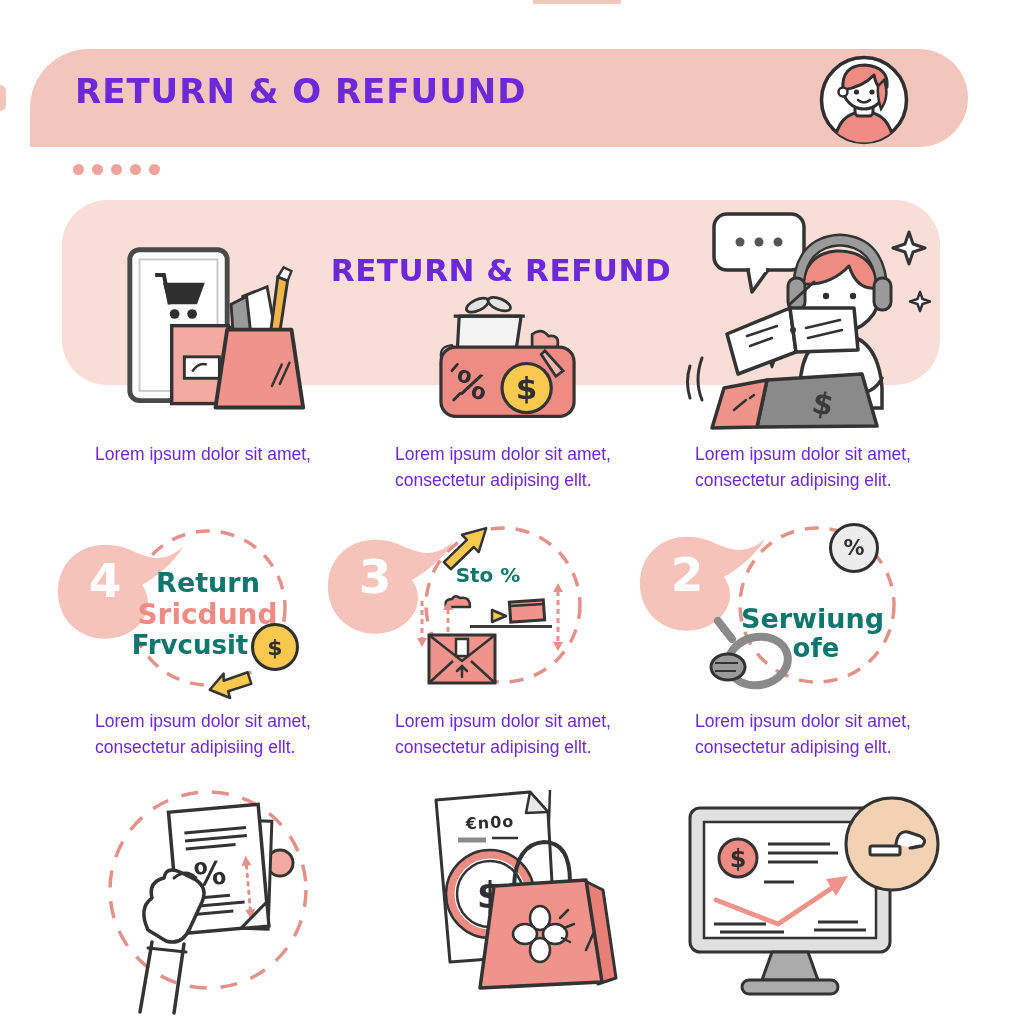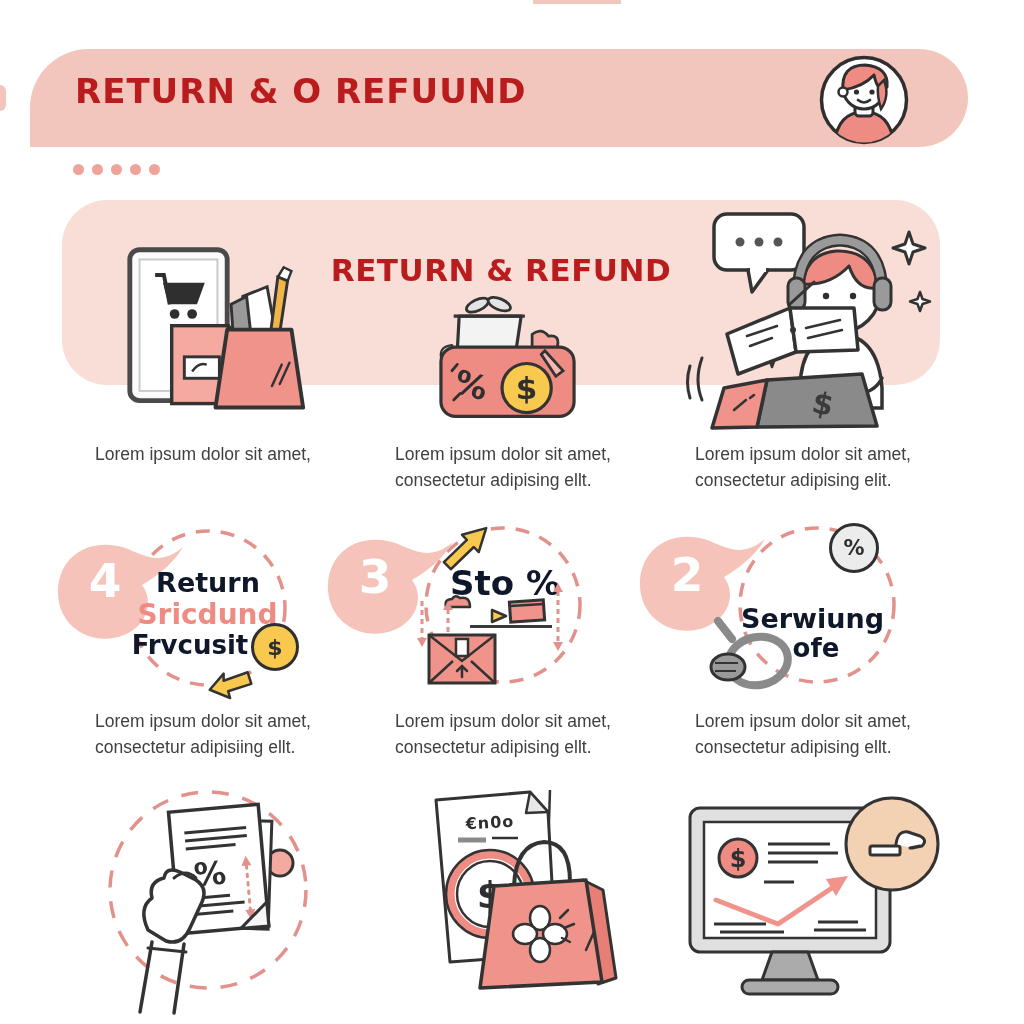--- a/index.html
+++ b/index.html
@@ -1,29 +1,29 @@
 <!DOCTYPE html>
 <html><head>
 <meta charset="utf-8">
 <style>
   html,body{margin:0;padding:0;background:#fff;}
   .canvas{position:relative;width:1024px;height:1024px;background:#ffffff;overflow:hidden;
           font-family:"Liberation Sans",sans-serif;}
   .abs{position:absolute;}
-  .display{font-family:"DejaVu Sans",sans-serif;font-weight:800;color:#b91c1c;}
+  .display{font-family:"DejaVu Sans",sans-serif;font-weight:800;color:#6d28d9;}
   .headerbar{background:#f3c6bd;border-radius:60px 50px 50px 0;}
   .header-title{font-size:34px;letter-spacing:1px;}
   .avatar{background:transparent;}
   .dotrow{display:flex;gap:8px;}
   .dot{width:11px;height:11px;border-radius:50%;background:#efa39b;display:inline-block;}
   .heropanel{background:#f8ded6;border-radius:45px;}
   .hero-title{font-size:31px;letter-spacing:.5px;text-align:center;}
-  .caption{font-size:17.5px;line-height:1.5;color:#404040;}
+  .caption{font-size:17.5px;line-height:1.5;color:#6d28d9;}
   .stepnum{font-family:"DejaVu Sans",sans-serif;font-weight:800;color:#ffffff;font-size:47px;text-align:center;}
-  .stepline{font-family:"DejaVu Sans",sans-serif;font-weight:800;text-align:center;color:#0f172a;}
+  .stepline{font-family:"DejaVu Sans",sans-serif;font-weight:800;text-align:center;color:#0f766e;}
   .pinktxt{color:#ee8c84;}
   .coin{background:#f8c84f;border:3px solid #2f2f2f;border-radius:50%;
         display:flex;align-items:center;justify-content:center;
         font-family:"DejaVu Sans",sans-serif;font-weight:800;color:#2f2f2f;}
   .badge{background:#ececec;border:3px solid #2f2f2f;border-radius:50%;
         display:flex;align-items:center;justify-content:center;
         font-family:"DejaVu Sans",sans-serif;font-weight:800;color:#2f2f2f;}
   .shelf{background:#3a3a3a;}
   .notch{background:#f3c6bd;}
   .st{font-family:"DejaVu Sans",sans-serif;font-weight:bold;}
@@ -178,21 +178,21 @@
     </svg>
     <svg class="abs" style="left:-10px;top:25px;" width="135" height="108" viewBox="0 0 135 108">
       <path d="M133 12 C 112 30 96 22 78 14 C 40 0 6 22 8 60 C 10 94 44 112 74 100 C 98 90 104 66 92 50 C 106 42 124 28 133 12 Z" fill="#f5c3ba"></path>
     </svg>
     <div class="abs stepnum" style="left:5px;top:44px;width:80px;">3</div>
     <svg class="abs" style="left:103px;top:6px;" width="64" height="60" viewBox="0 0 64 60">
       <g transform="translate(6,46) rotate(-44)">
         <polygon points="0,7 32,7 32,0 54,12 32,24 32,17 0,17" fill="#f8c84f" stroke="#333" stroke-width="2.5" stroke-linejoin="round"></polygon>
       </g>
     </svg>
-    <div class="abs stepline" style="left:100px;top:58px;width:150px;font-size:34px;">Sto %</div>
+    <div class="abs stepline" style="left:83px;top:58px;width:150px;font-size:20px;">Sto %</div>
     <svg class="abs" style="left:112px;top:88px;" width="32" height="16" viewBox="0 0 32 16">
       <path d="M4 14 Q2 6 10 6 Q13 1 18 5 Q28 3 28 14 Z" fill="#f0938b" stroke="#333" stroke-width="2.5" stroke-linejoin="round"></path>
     </svg>
     <svg class="abs" style="left:178px;top:90px;" width="38" height="30" viewBox="0 0 38 30">
       <rect x="2" y="6" width="34" height="20" fill="#f0938b" stroke="#333" stroke-width="3" transform="rotate(-4 19 16)"></rect>
       <path d="M2 11 L36 9" stroke="#333" stroke-width="2.5"></path>
     </svg>
     <svg class="abs" style="left:160px;top:103px;" width="18" height="16" viewBox="0 0 18 16">
       <polygon points="2,2 16,8 2,14" fill="#f8c84f" stroke="#333" stroke-width="2.5" stroke-linejoin="round"></polygon>
     </svg>

